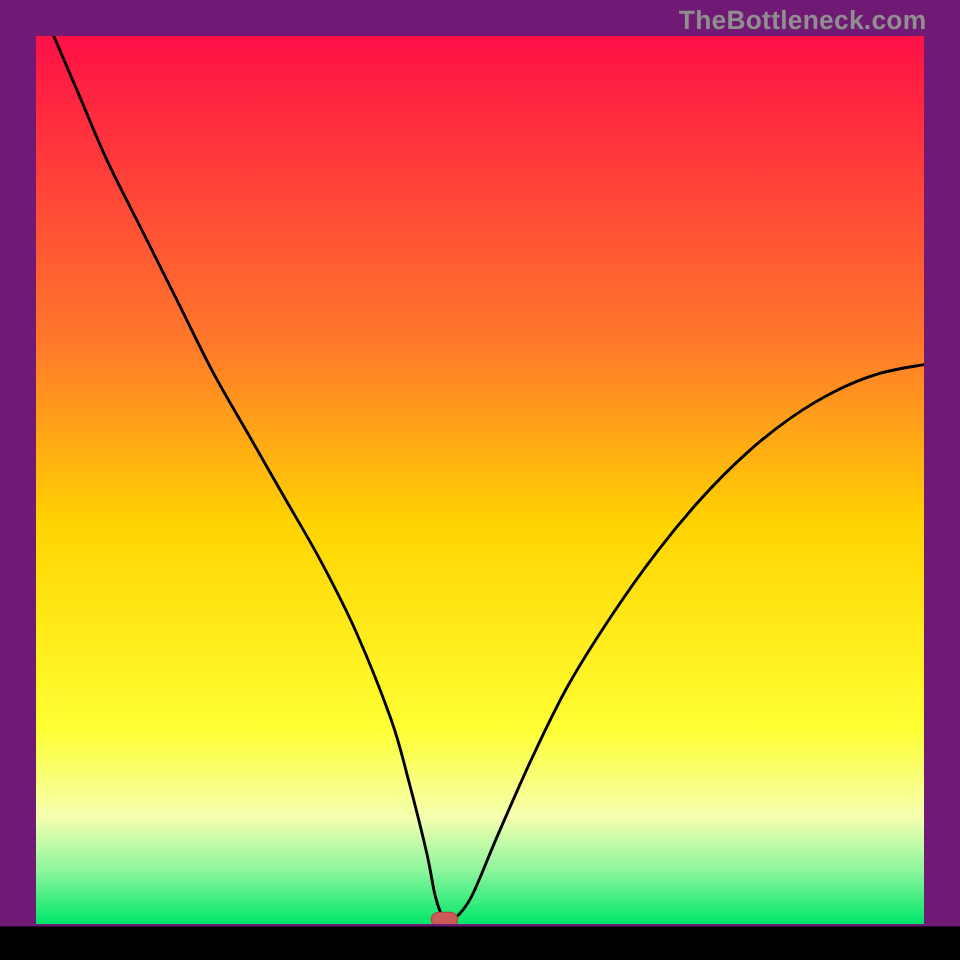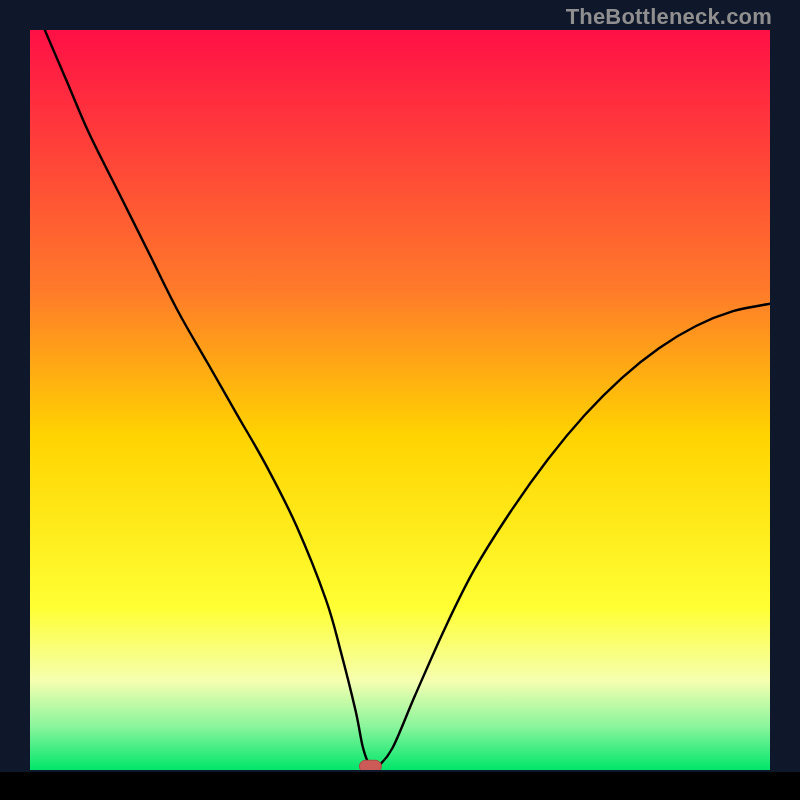--- a/index.html
+++ b/index.html
@@ -7,21 +7,21 @@
     padding: 0;
     width: 800px;
     height: 800px;
     background: #000;
     overflow: hidden;
   }
   .frame {
     position: relative;
     width: 800px;
     height: 772px;
-    background: #0f172a;
+    background: #701a75;
   }
   .plot-area {
     position: absolute;
     left: 30px;
     top: 30px;
     width: 740px;
     height: 740px;
   }
   .watermark {
     position: absolute;

